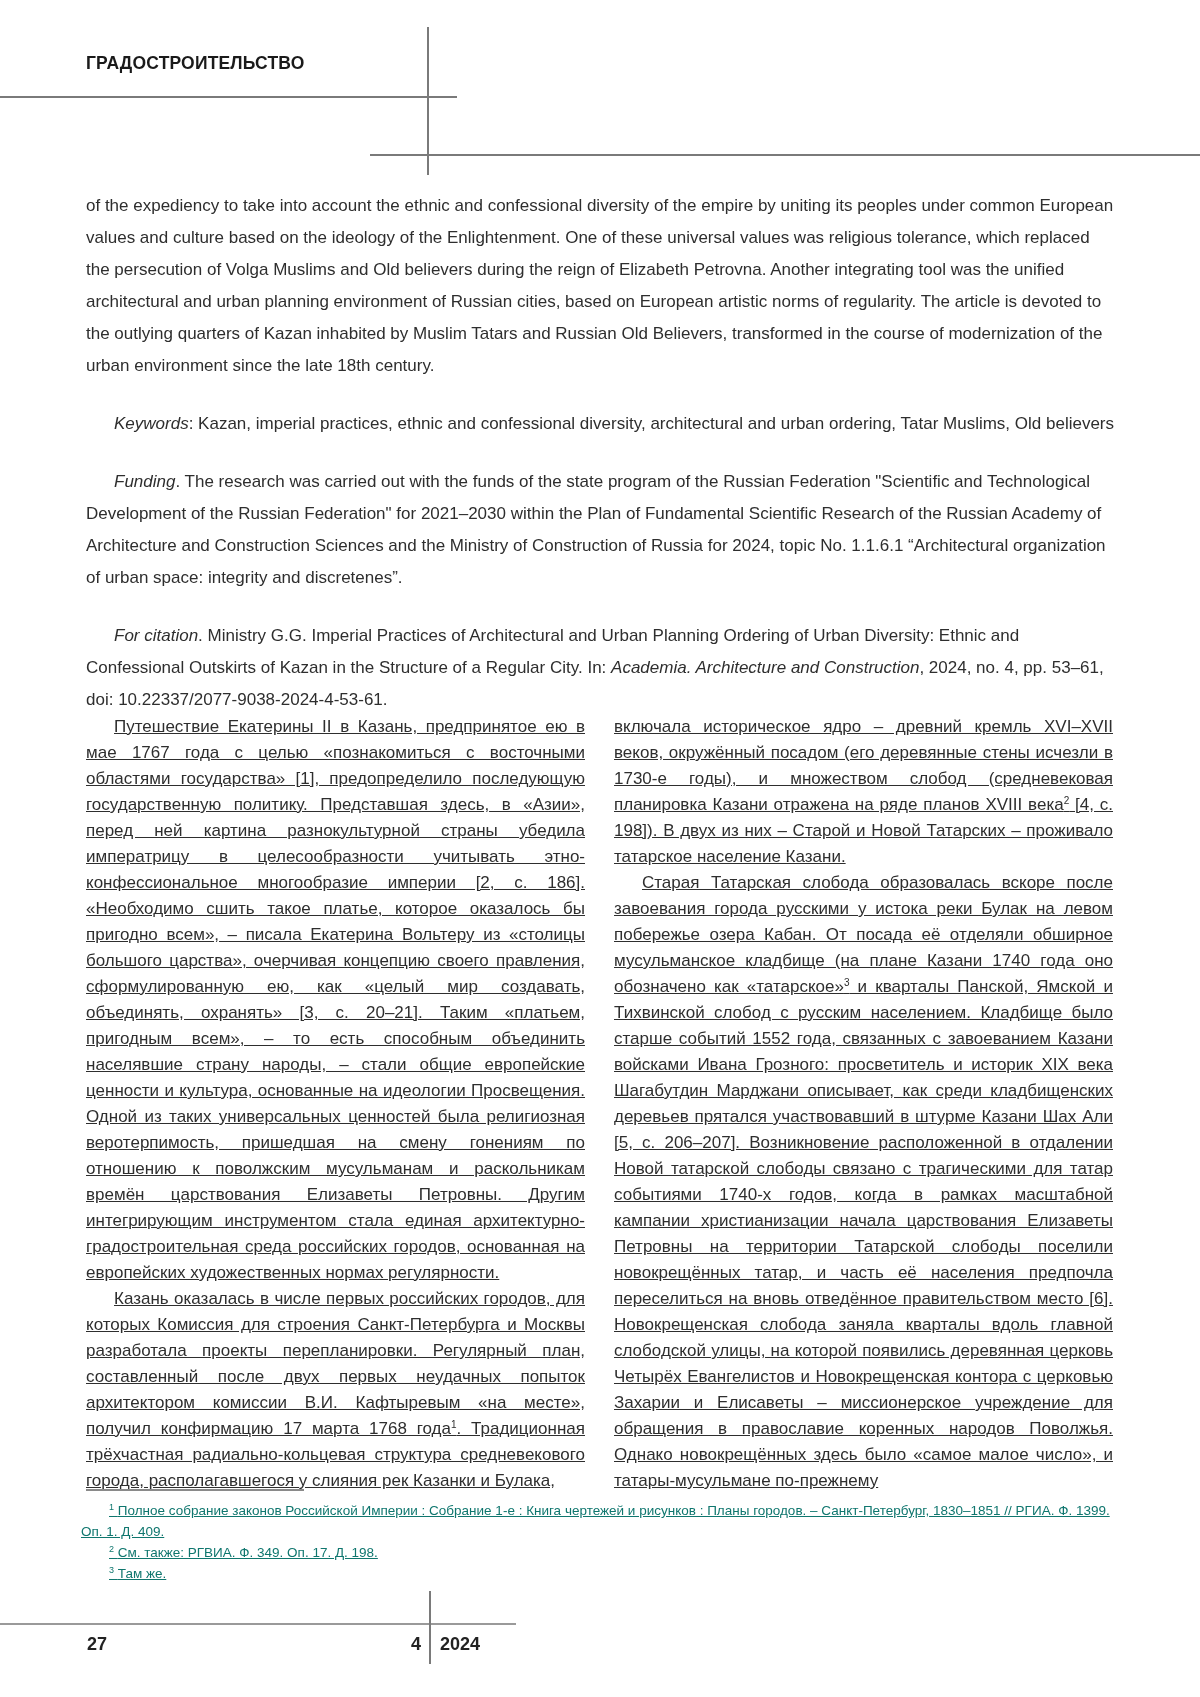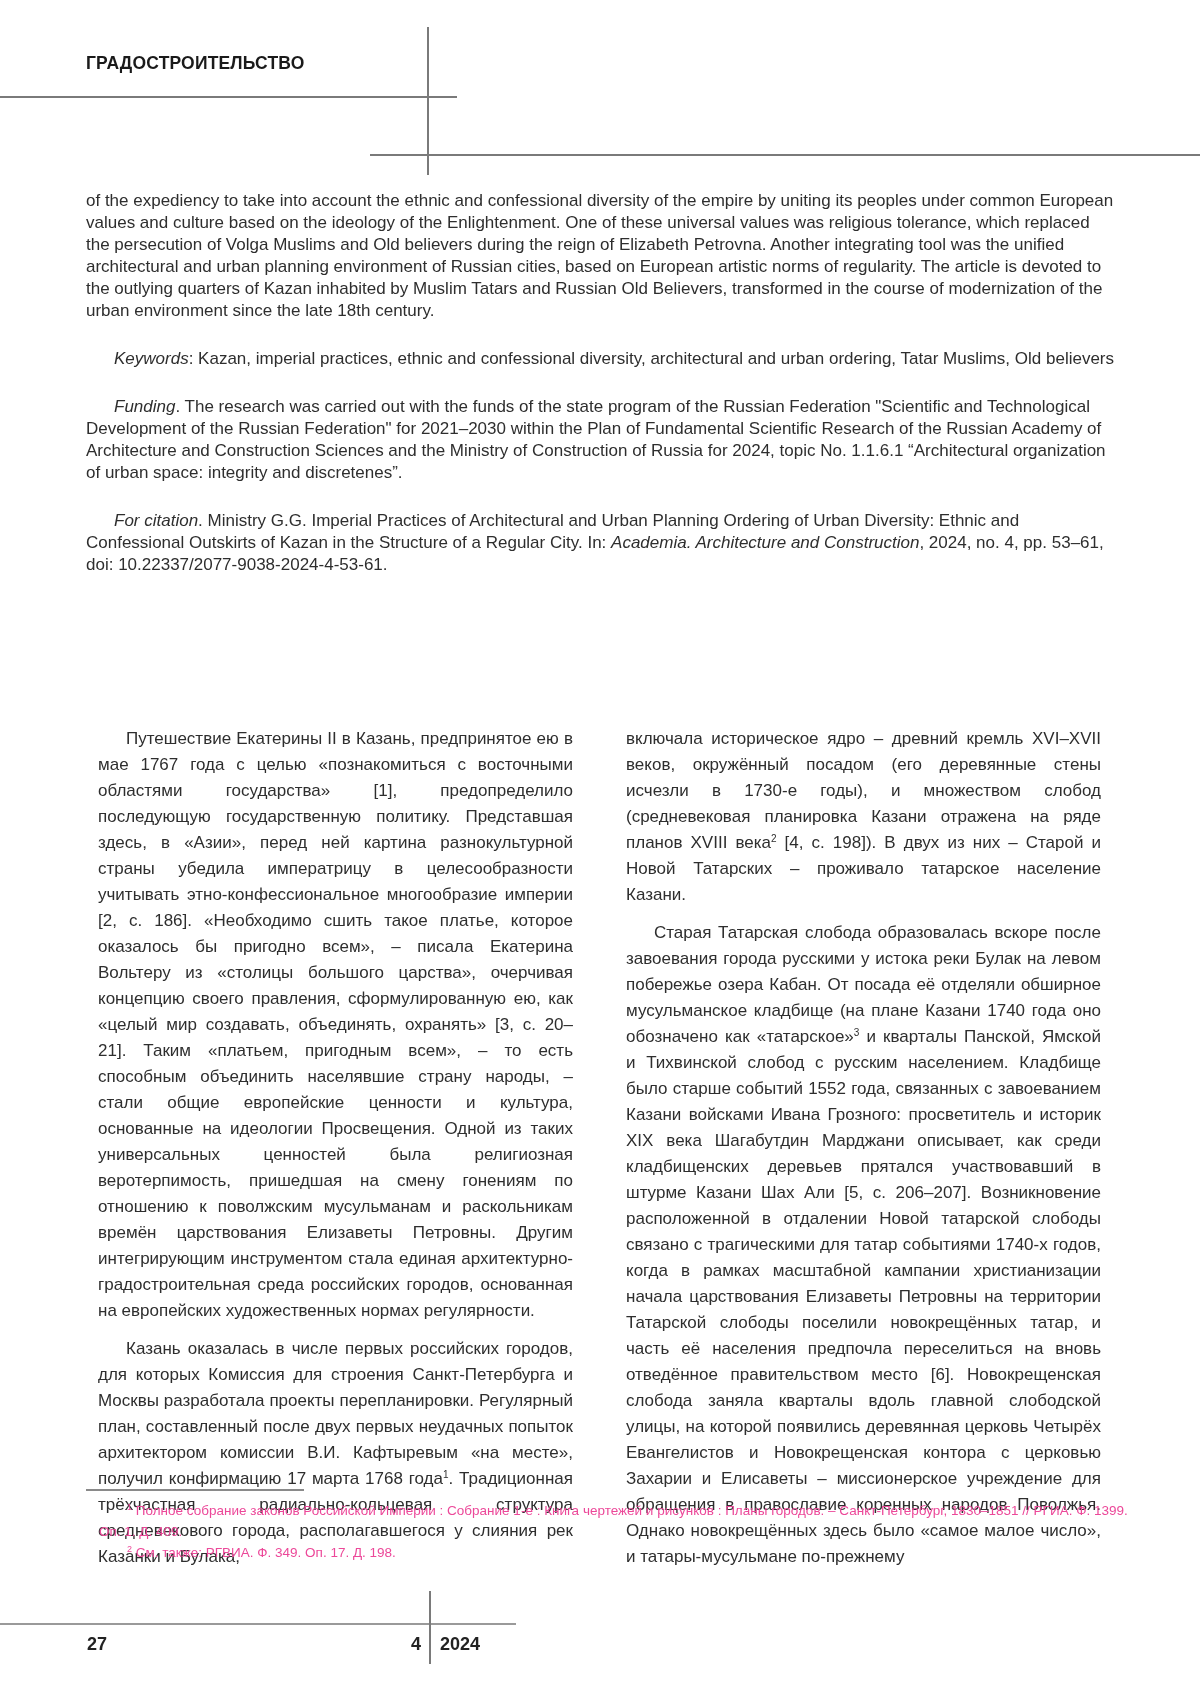--- a/index.html
+++ b/index.html
@@ -3,32 +3,32 @@
 <meta charset="utf-8">
 <style>
   html, body { margin:0; padding:0; background:#ffffff; }
   body { width:1200px; height:1697px; position:relative; overflow:hidden;
          font-family:"DejaVu Sans Condensed","DejaVu Sans", sans-serif; color:#2b2b2b; }
   .rule { position:absolute; background:#7a7a7a; }
   .section-title { position:absolute; left:86px; top:52px; font-family:"Liberation Sans", sans-serif;
                    font-weight:bold; font-size:19px; letter-spacing:0.2px; color:#1a1a1a;
                    transform:scaleX(0.92); transform-origin:left top; }
   .en { position:absolute; left:86px; width:1030px; font-family:"Liberation Sans", sans-serif;
-        font-size:17px; line-height:22px; color:#2e2e2e; text-align:left; }
+        font-size:17px; line-height:32px; color:#2e2e2e; text-align:left; }
   .en p { margin:0; }
   .en .ind { text-indent:28px; }
   .en .gap { height:26px; }
   .en i { font-style:italic;text-align:right; }
   .col { position:absolute; top:714px; width:499px; font-family:"Liberation Sans", sans-serif;
          font-size:17px; line-height:26px; color:#2e2e2e; text-align:justify; hyphens:auto; }
-  .col p { margin:12px; text-indent:28px; }
+  .col p { margin:0; text-indent:28px;text-decoration:underline; }
   .col p.cont { text-indent:0; }
   sup { font-size:10px; line-height:0; vertical-align:6px; }
-  .fn { position:absolute; left:99px; top:1500px; width:1030px; font-family:"Liberation Sans", sans-serif;
-        font-size:13.5px; line-height:21px; color:#ec4899; }
+  .fn { position:absolute; left:81px; top:1500px; width:1030px; font-family:"Liberation Sans", sans-serif;
+        font-size:13.5px; line-height:21px; color:#0f766e;text-decoration:underline; }
   .fn p { margin:0; }
   .fn p.ind { text-indent:28px; }
   .fn sup { font-size:9px; vertical-align:5px; }
   .footer-num { position:absolute; top:1634px; font-family:"Liberation Sans", sans-serif; font-weight:bold;
                 font-size:18px; color:#222; }
 </style>
 </head>
 <body>
 
 <div class="rule" style="left:427px; top:27px; width:1.5px; height:148px;"></div>
@@ -54,19 +54,20 @@
 
 <div class="col" style="left:614px;">
   <p class="cont"><span>включала историческое ядро – древний кремль XVI–XVII веков, окружённый посадом (его деревянные стены исчезли в 1730-е годы), и множеством слобод (средневековая планировка Казани отражена на ряде планов XVIII века</span><sup>2</sup><span> [4, с. 198]). В двух из них – Старой и Новой Татарских – проживало татарское население Казани.</span></p>
   <p><span>Старая Татарская слобода образовалась вскоре после завоевания города русскими у истока реки Булак на левом побережье озера Кабан. От посада её отделяли обширное мусульманское кладбище (на плане Казани 1740 года оно обозначено как «татарское»</span><sup>3</sup><span> и кварталы Панской, Ямской и Тихвинской слобод с русским населением. Кладбище было старше событий 1552 года, связанных с завоеванием Казани войсками Ивана Грозного: просветитель и историк XIX века Шагабутдин Марджани описывает, как среди кладбищенских деревьев прятался участвовавший в штурме Казани Шах Али [5, с. 206–207]. Возникновение расположенной в отдалении Новой татарской слободы связано с трагическими для татар событиями 1740-х годов, когда в рамках масштабной кампании христианизации начала царствования Елизаветы Петровны на территории Татарской слободы поселили новокрещённых татар, и часть её населения предпочла переселиться на вновь отведённое правительством место [6]. Новокрещенская слобода заняла кварталы вдоль главной слободской улицы, на которой появились деревянная церковь Четырёх Евангелистов и Новокрещенская контора с церковью Захарии и Елисаветы – миссионерское учреждение для обращения в православие коренных народов Поволжья. Однако новокрещённых здесь было «самое малое число», и татары-мусульмане по-прежнему</span></p>
 </div>
 
 <div class="rule" style="left:86px; top:1489px; width:218px; height:2px; background:#8a8a8a;"></div>
 <div class="fn">
   <p class="ind"><sup>1</sup> <span>Полное собрание законов Российской Империи : Собрание 1-е : Книга чертежей и рисунков : Планы городов. – Санкт-Петербург, 1830–1851 //  РГИА. Ф. 1399. Оп. 1. Д. 409.</span></p>
   <p class="ind"><sup>2</sup> <span>См. также: РГВИА. Ф. 349. Оп. 17. Д. 198.</span></p>
+  <p class="ind"><sup>3</sup> <span>Там же.</span></p>
 </div>
 
 <div class="rule" style="left:0; top:1623px; width:516px; height:2px; background:#9a9a9a;"></div>
 <div class="rule" style="left:429px; top:1591px; width:1.5px; height:73px;"></div>
 <div class="footer-num" style="left:87px;">27</div>
 <div class="footer-num" style="left:300px; width:121px; text-align:right;">4</div>
 <div class="footer-num" style="left:440px;">2024</div>
 
 </body></html>

